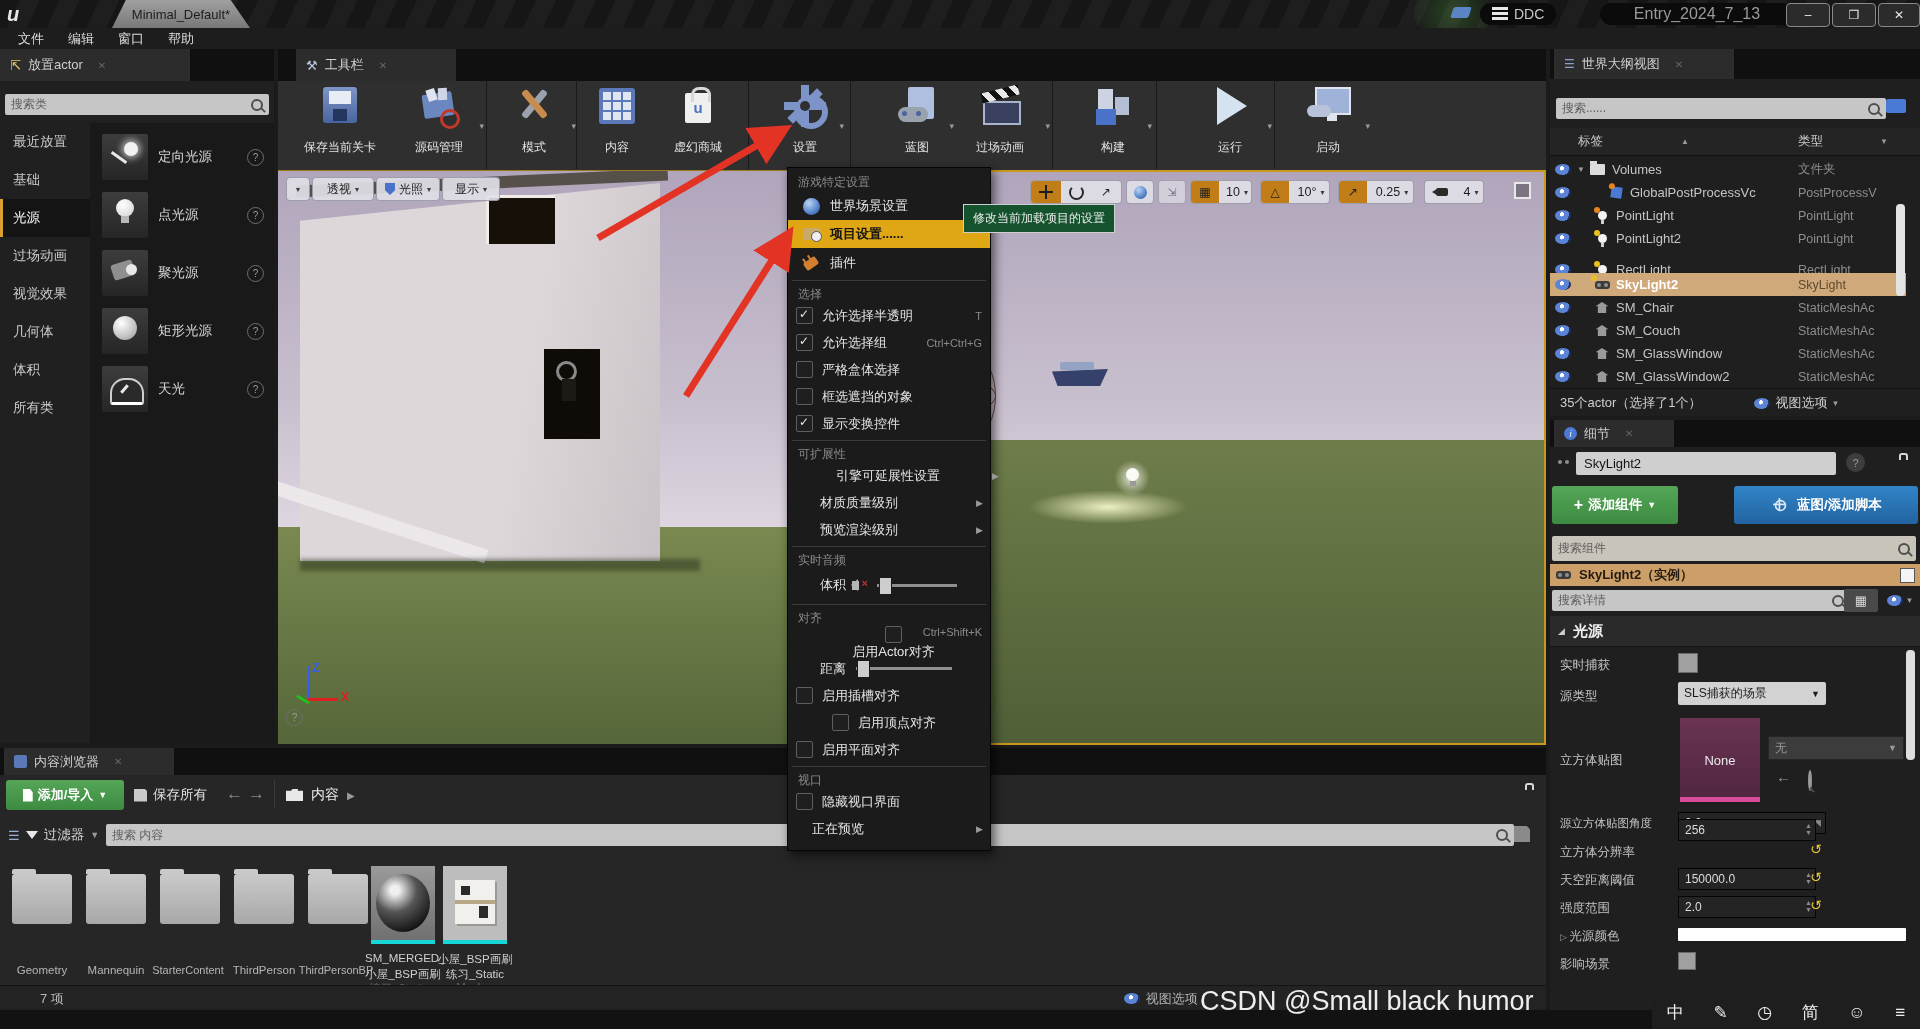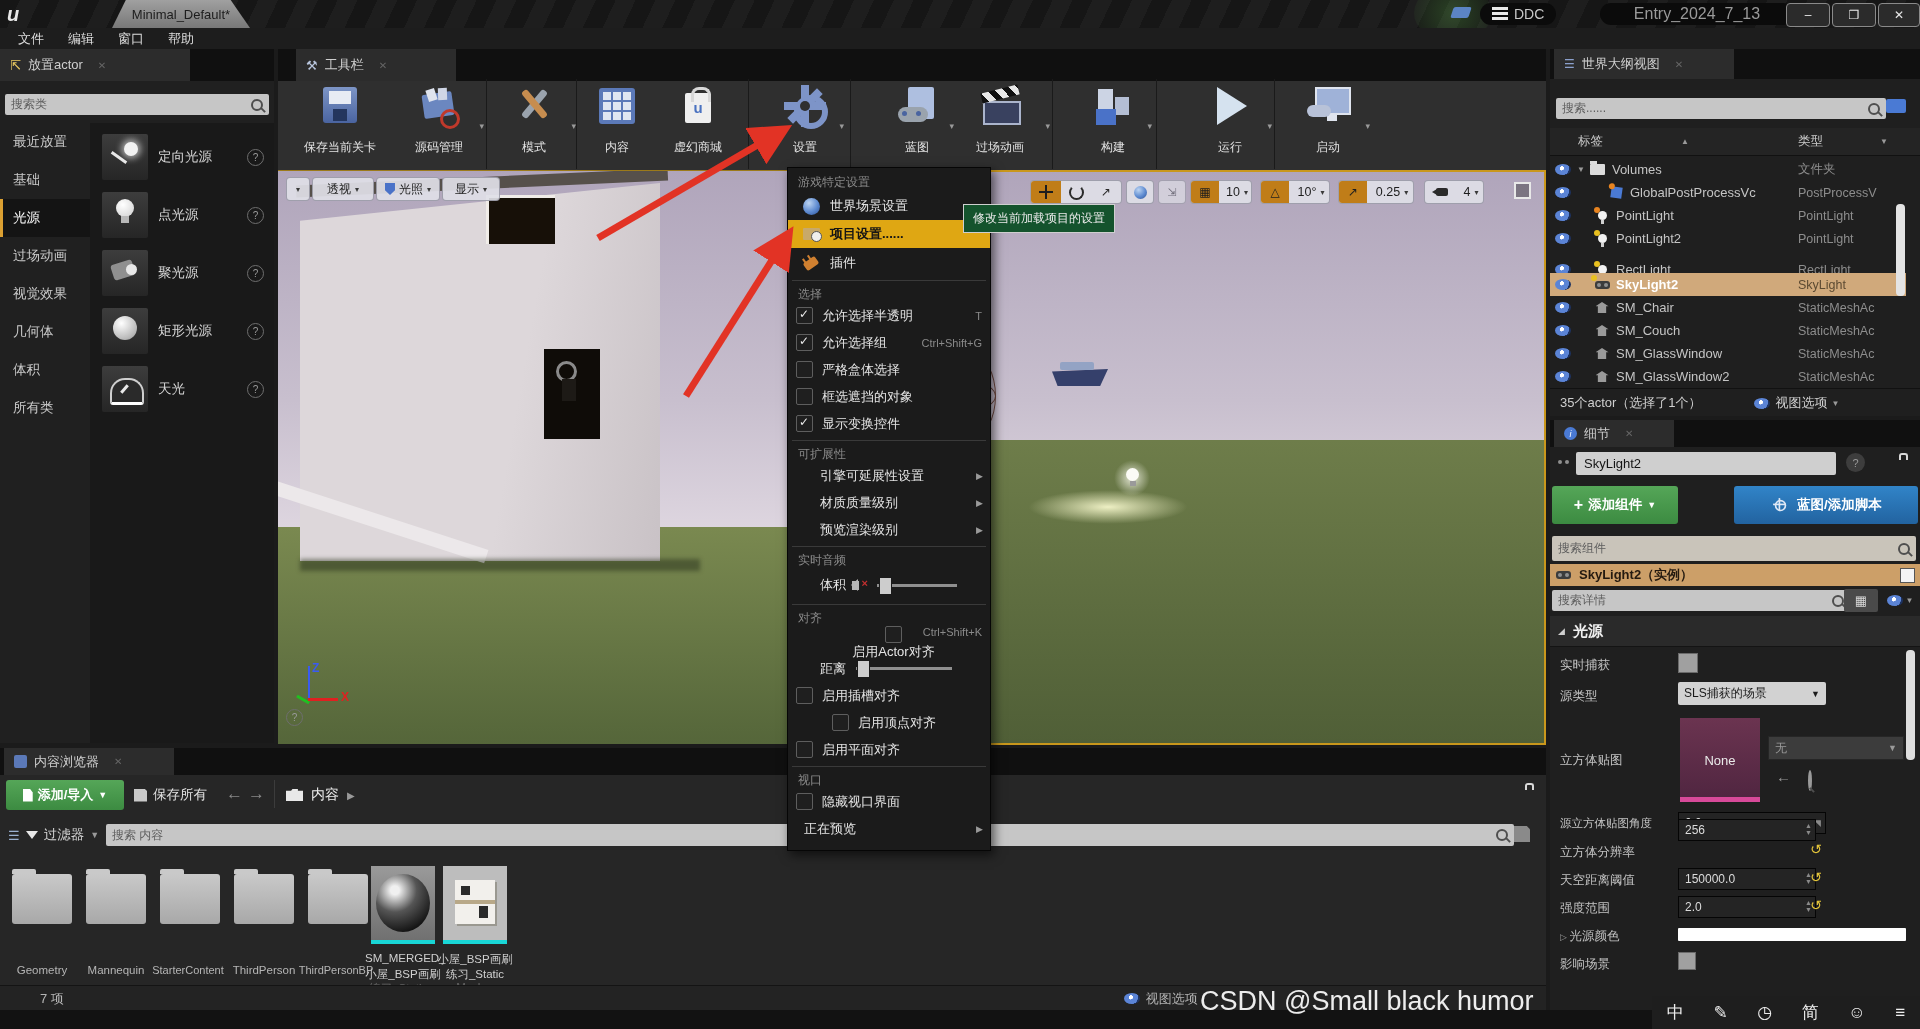--- a/index.html
+++ b/index.html
@@ -523,37 +523,37 @@
     <div class="msep" style="top:112px;"></div>
     <div class="mhead" style="top:118px;">选择</div>
     <div class="mrow" style="top:134px;">
       <span class="chk on"></span>
       <span class="mlabel">允许选择半透明</span>
       <span class="mshort">T</span>
     </div>
     <div class="mrow" style="top:161px;">
       <span class="chk on"></span>
       <span class="mlabel">允许选择组</span>
-      <span class="mshort">Ctrl+Shift+G</span>
+      <span class="mshort">Ctrl+Ctrl+G</span>
     </div>
     <div class="mrow" style="top:188px;">
       <span class="chk"></span>
       <span class="mlabel">严格盒体选择</span>
     </div>
     <div class="mrow" style="top:215px;">
       <span class="chk"></span>
       <span class="mlabel">框选遮挡的对象</span>
     </div>
     <div class="mrow" style="top:242px;">
       <span class="chk on"></span>
       <span class="mlabel">显示变换控件</span>
     </div>
     <div class="msep" style="top:272px;"></div>
     <div class="mhead" style="top:278px;">可扩展性</div>
-    <div class="mrow" style="top:294px;">
+    <div class="mrow" style="top:294px;padding-left:16px;">
       <span class="mlabel" style="margin-left:32px;">引擎可延展性设置</span>
       <span class="subarr">▶</span>
     </div>
     <div class="mrow" style="top:321px;">
       <span class="mlabel" style="margin-left:32px;">材质质量级别</span>
       <span class="subarr">▶</span>
     </div>
     <div class="mrow" style="top:348px;">
       <span class="mlabel" style="margin-left:32px;">预览渲染级别</span>
       <span class="subarr">▶</span>
@@ -592,21 +592,21 @@
       <span class="chk"></span>
       <span class="mlabel">启用平面对齐</span>
     </div>
     <div class="msep" style="top:598px;"></div>
     <div class="mhead" style="top:604px;">视口</div>
     <div class="mrow" style="top:620px;">
       <span class="chk"></span>
       <span class="mlabel">隐藏视口界面</span>
     </div>
     <div class="mrow" style="top:647px;">
-      <span class="mlabel" style="margin-left:16px;">正在预览</span>
+      <span class="mlabel" style="margin-left:24px;">正在预览</span>
       <span class="subarr">▶</span>
     </div>
   </div>
 
   <div id="tooltip" class="abs">
     <span>修改当前加载项目的设置</span>
   </div>
 
   <div id="outliner" class="abs">
     <div class="abs tabstrip" style="left:0;top:0;width:370px;height:30px;">

